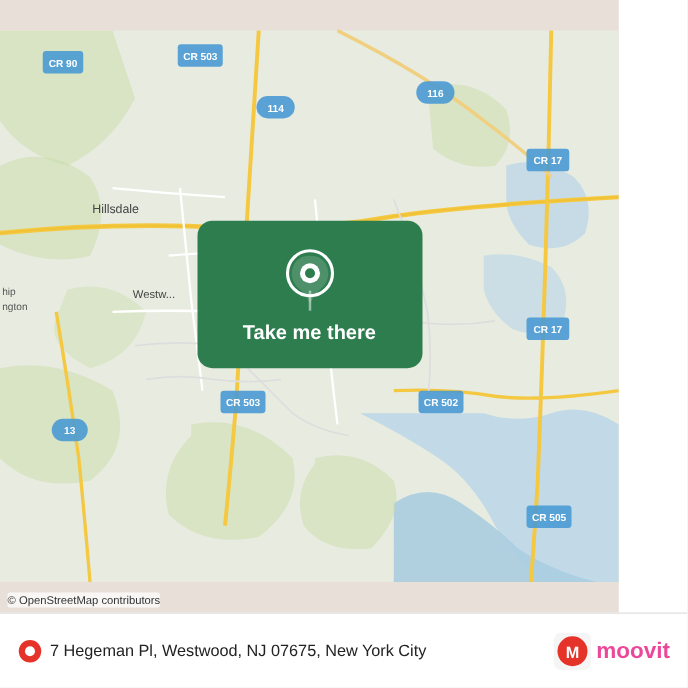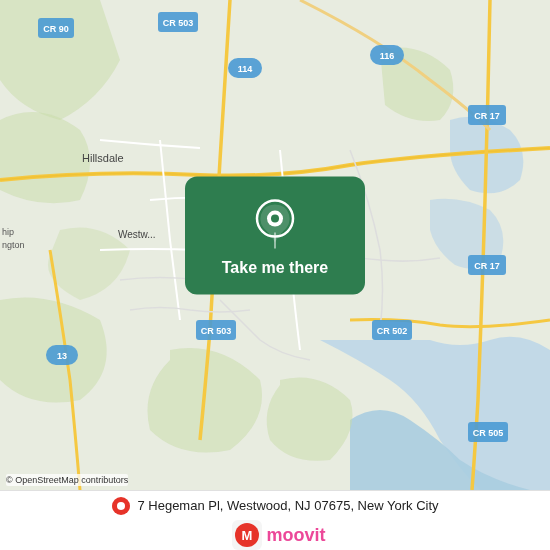--- a/index.html
+++ b/index.html
@@ -5,21 +5,21 @@
     * { margin: 0; padding: 0; box-sizing: border-box; }
     body {
       width: 550px;
       height: 550px;
       overflow: hidden;
       font-family: Arial, sans-serif;
       position: relative;
     }
 
     #map-container {
-      width: 550px;
+      width: 495px;
       height: 490px;
       position: relative;
       overflow: hidden;
       background-color: #e8e0d8;
     }
 
     
     #map-svg {
       width: 100%;
       height: 100%;
@@ -173,21 +173,21 @@
     </svg>
     <span style="color:white; font-size:16px; font-weight:bold; white-space:nowrap; font-family:Arial;">Take me there</span>
   </div>
 
   
   <div id="openstreetmap-credit" style="position:absolute; bottom:4px; left:6px; font-size:9px; color:#333; background:rgba(255,255,255,0.75); padding:1px 0; border-radius:2px;">
     <span>© OpenStreetMap contributors</span>
   </div>
 </div>
 
-<div id="bottom-bar" style="width:550px; height:60px; background:white; display:flex; align-items:center; justify-content:space-between; padding:0 14px; border-top:1px solid #e0e0e0;flex-direction:column;">
+<div id="bottom-bar" style="width:550px; height:60px; background:white; display:flex; align-items:center; justify-content:space-between; padding:0 14px; border-top:1px solid #e0e0e0;">
 
   <div id="address-section" style="flex:1; display:flex; align-items:center;">
 
     <svg width="20" height="20" viewBox="0 0 20 20" style="margin-right:6px; flex-shrink:0;">
       <circle cx="10" cy="10" r="9" fill="#e63329"></circle>
       <circle cx="10" cy="10" r="4" fill="white"></circle>
     </svg>
     <span style="font-size:13px; color:#222; font-family:Arial;">7 Hegeman Pl, Westwood, NJ 07675, New York City</span>
   </div>
 

